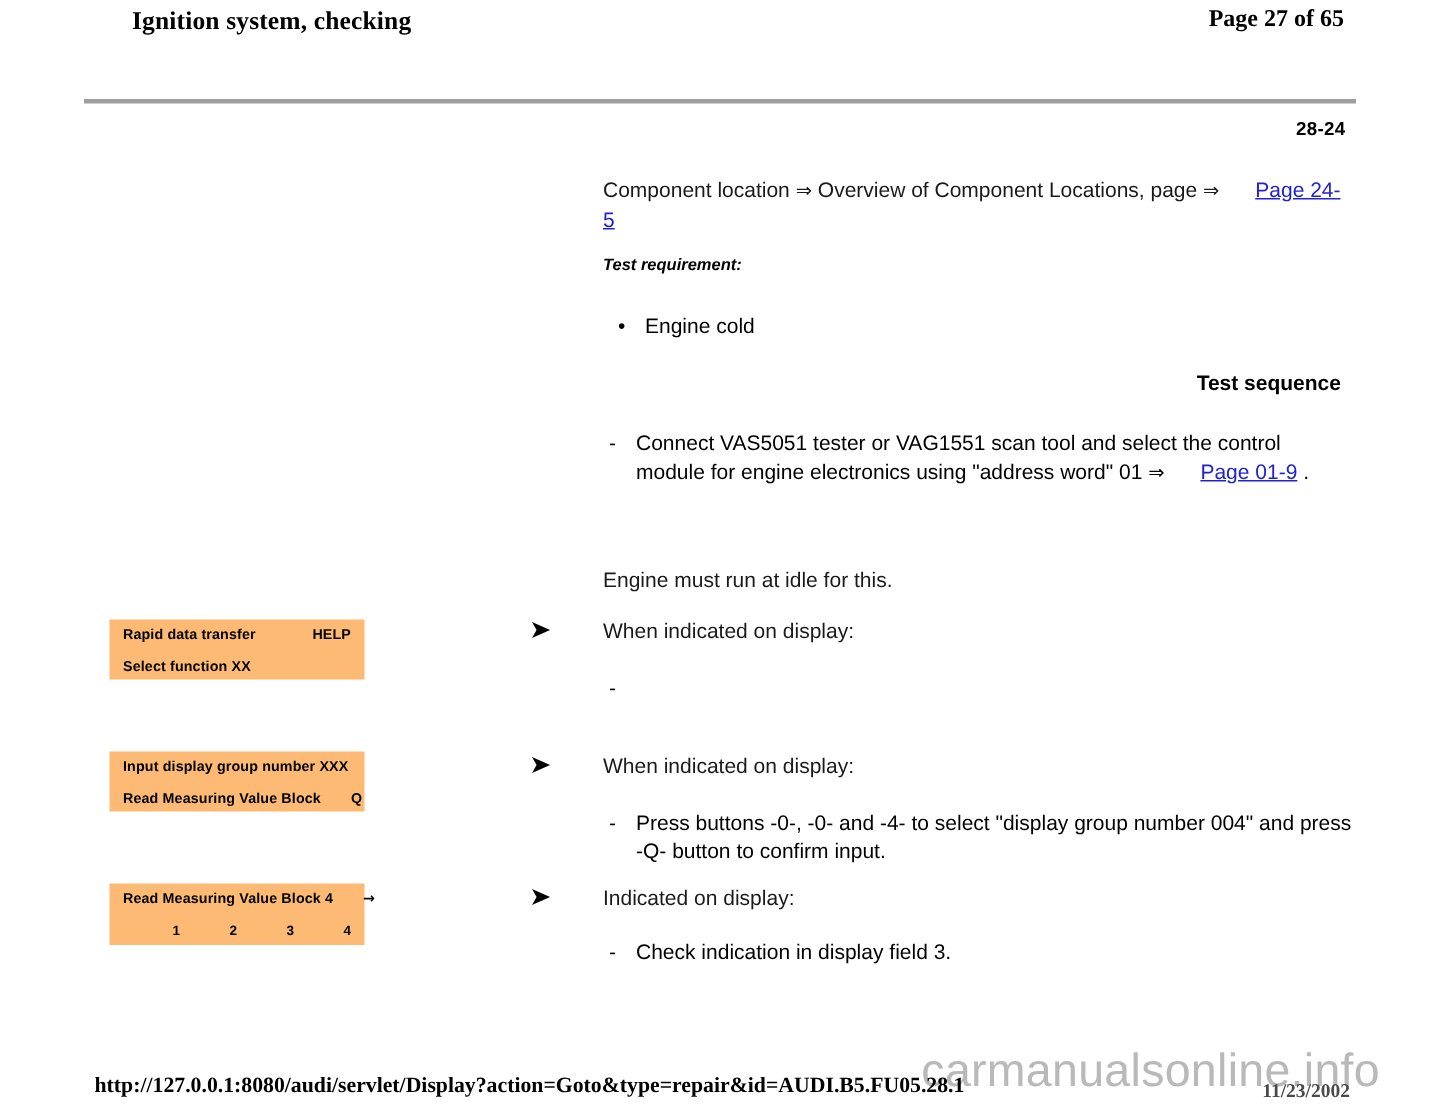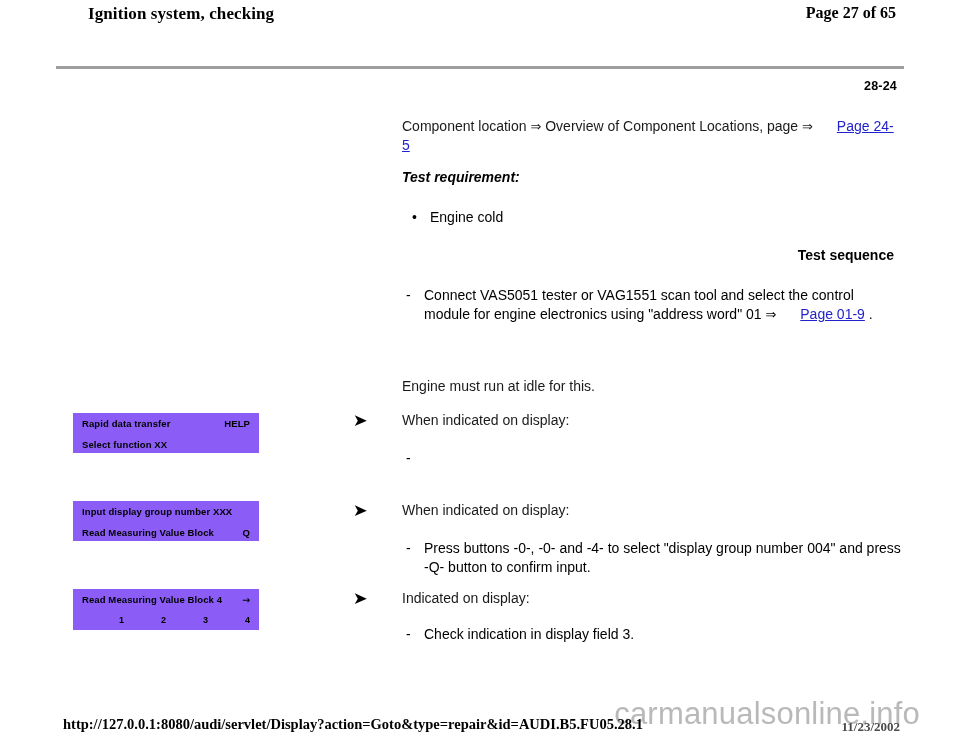--- a/index.html
+++ b/index.html
@@ -68,21 +68,21 @@
     position: absolute;
     left: 402px;
     width: 492px;
   }
   .txt {
     font-size: 14px;
     line-height: 19px;
     color: #1a1a1a;
   }
   .txt-bold-italic {
-    font-size: 14px;
+    font-size: 11px;
     font-weight: bold;
     font-style: italic;
     line-height: 19px;
   }
   .txt-bold {
     font-size: 14px;
     font-weight: bold;
     line-height: 19px;
   }
   .link {
@@ -131,22 +131,22 @@
     font-size: 17px;
     line-height: 17px;
     color: #000000;
     transform: scaleX(1.05);
   }
 
   
   .lcd {
     position: absolute;
     left: 73px;
-    width: 186px;
-    background: #8b5cf6;
+    width: 170px;
+    background: #fdba74;
     box-sizing: border-box;
   }
   .lcd-row {
     position: relative;
     height: 21px;
     padding: 0 9px;
     display: flex;
     align-items: center;
     justify-content: space-between;
     font-size: 9.5px;

